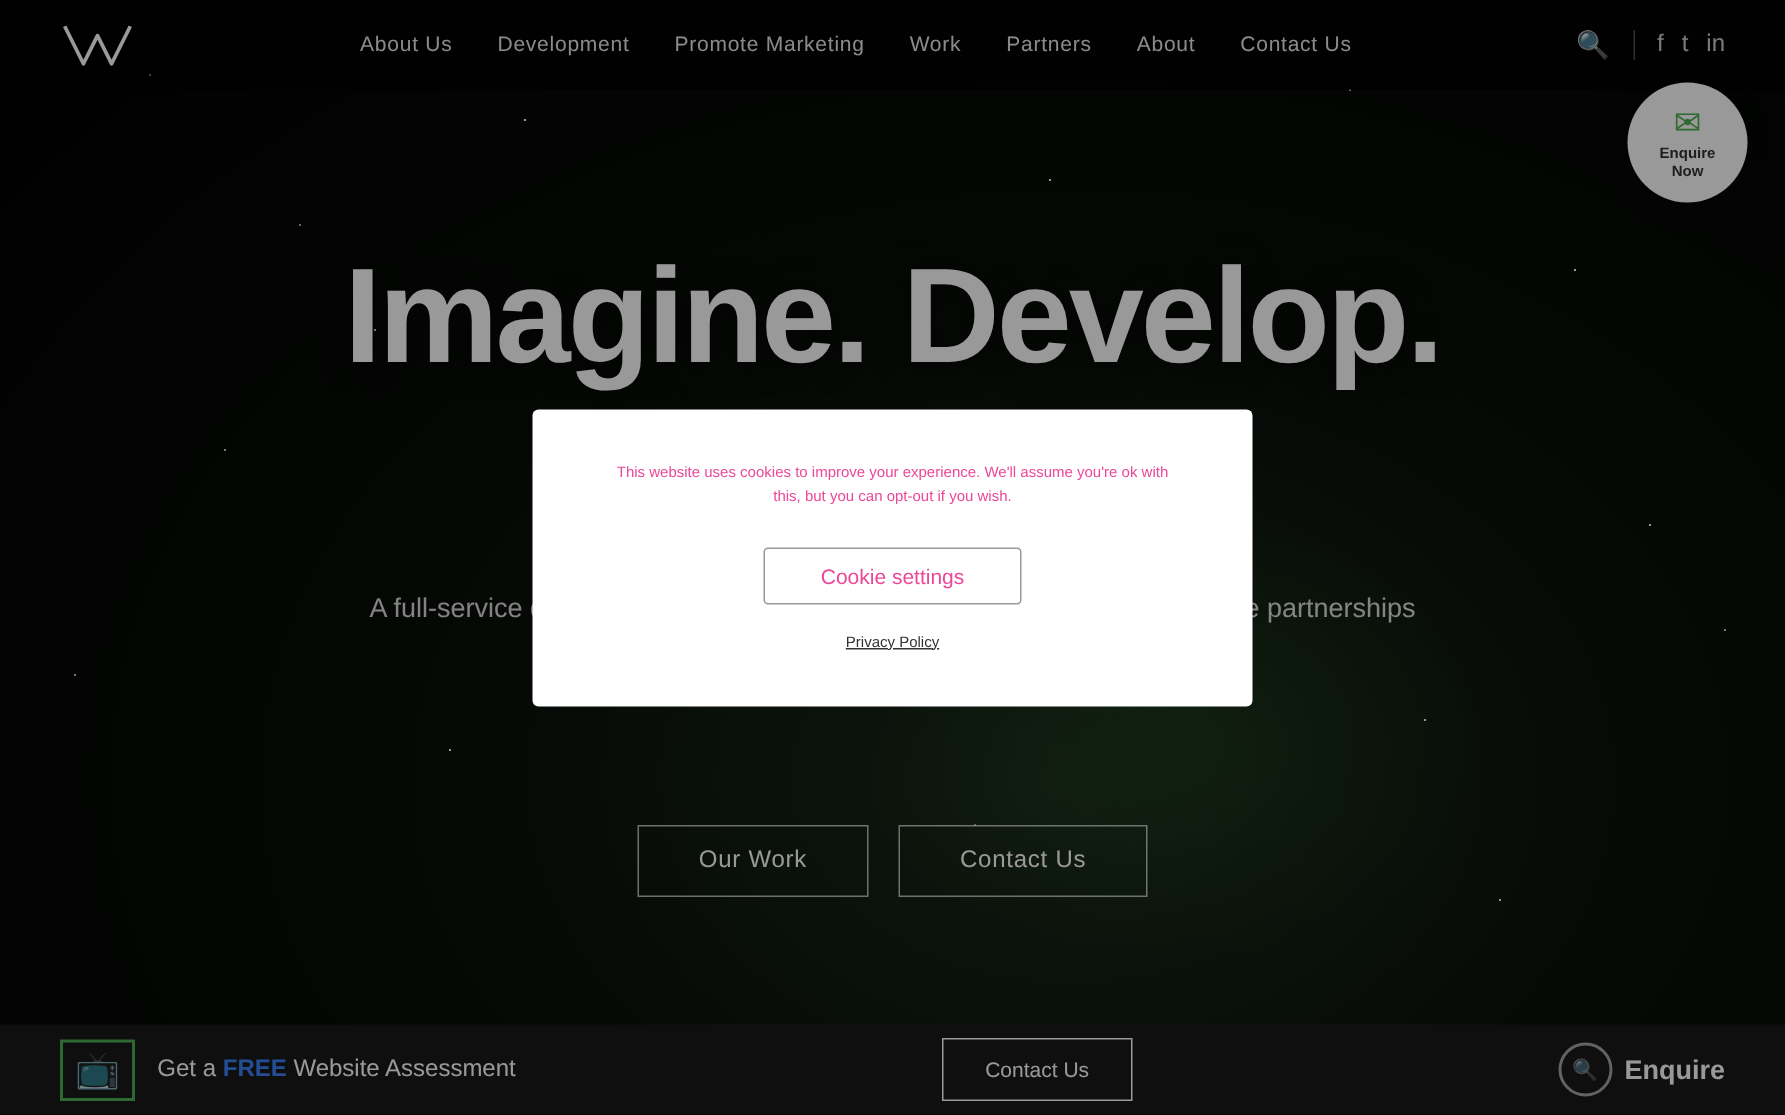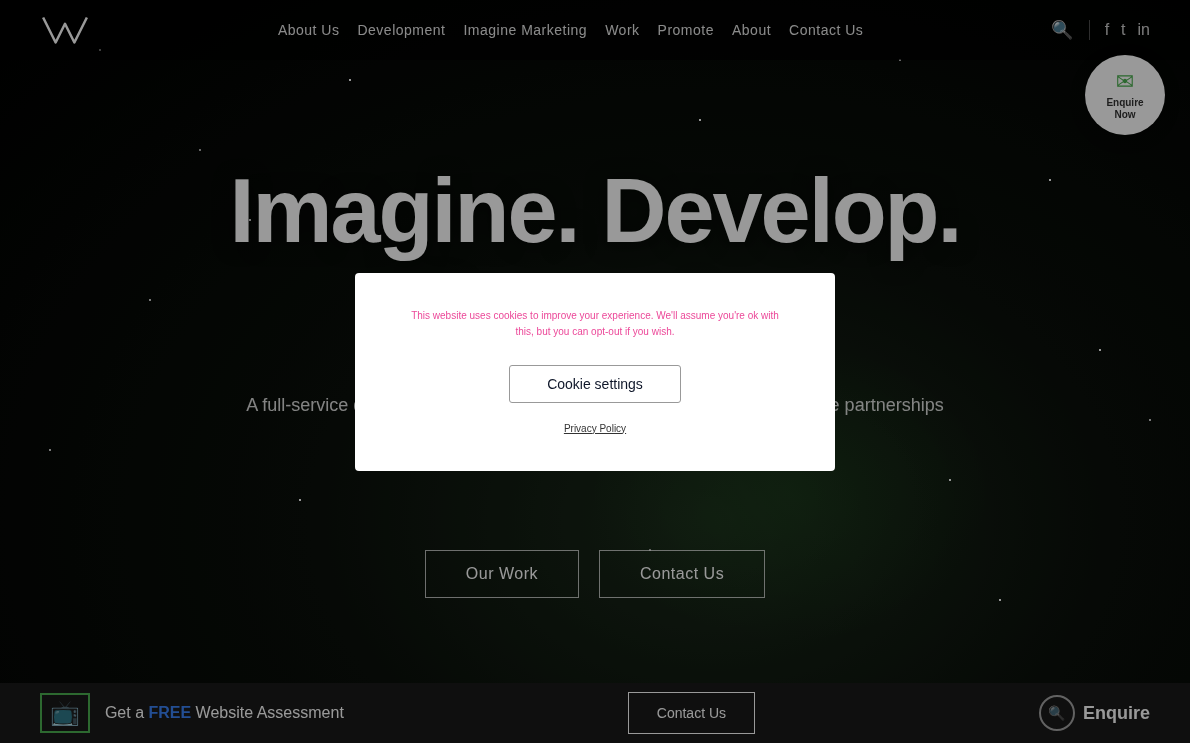--- a/index.html
+++ b/index.html
@@ -78,21 +78,21 @@
     }
 
     .logo-icon {
       width: 50px;
       height: 40px;
     }
 
     .nav-links {
       display: flex;
       align-items: center;
-      gap: 18px;
+      gap: 30px;
       list-style: none;
     }
 
     .nav-links a {
       color: #fff;
       text-decoration: none;
       font-size: 14px;
       font-weight: 400;
       letter-spacing: 0.5px;
       opacity: 0.9;
@@ -310,21 +310,21 @@
       display: flex;
       gap: 15px;
       justify-content: center;
       margin-bottom: 15px;
     }
 
     .btn-cookie-settings {
       padding: 10px 37px;
       border: 1.5px solid #999;
       background: transparent;
-      color: #0f172a;
+      color: #ec4899;
       font-size: 14px;
       cursor: pointer;
       border-radius: 3px;
     }
 
     .btn-accept-all {
       padding: 10px 22px;
       border: none;
       background: #4caf50;
       color: #fff;
@@ -359,23 +359,23 @@
 <nav>
   <div class="nav-logo">
     <svg class="logo-icon" viewBox="0 0 80 50" fill="white">
       <path d="M5 5 L25 45 L40 15 L55 45 L75 5" stroke="white" stroke-width="4" fill="none" stroke-linejoin="round"></path>
     </svg>
   </div>
 
   <ul class="nav-links">
     <li><a href="#">About Us</a></li>
     <li><a href="#">Development</a></li>
-    <li><a href="#">Imagine Marketing</a></li>
+    <li><a href="#">Promote Marketing</a></li>
     <li><a href="#">Work</a></li>
-    <li><a href="#">Promote</a></li>
+    <li><a href="#">Partners</a></li>
     <li><a href="#">About</a></li>
     <li><a href="#">Contact Us</a></li>
   </ul>
 
   <div class="nav-right">
     <span class="nav-search">🔍</span>
     <div class="nav-divider"></div>
     <div class="social-icons">
       <span class="social-icon">f</span>
       <span class="social-icon">t</span>

